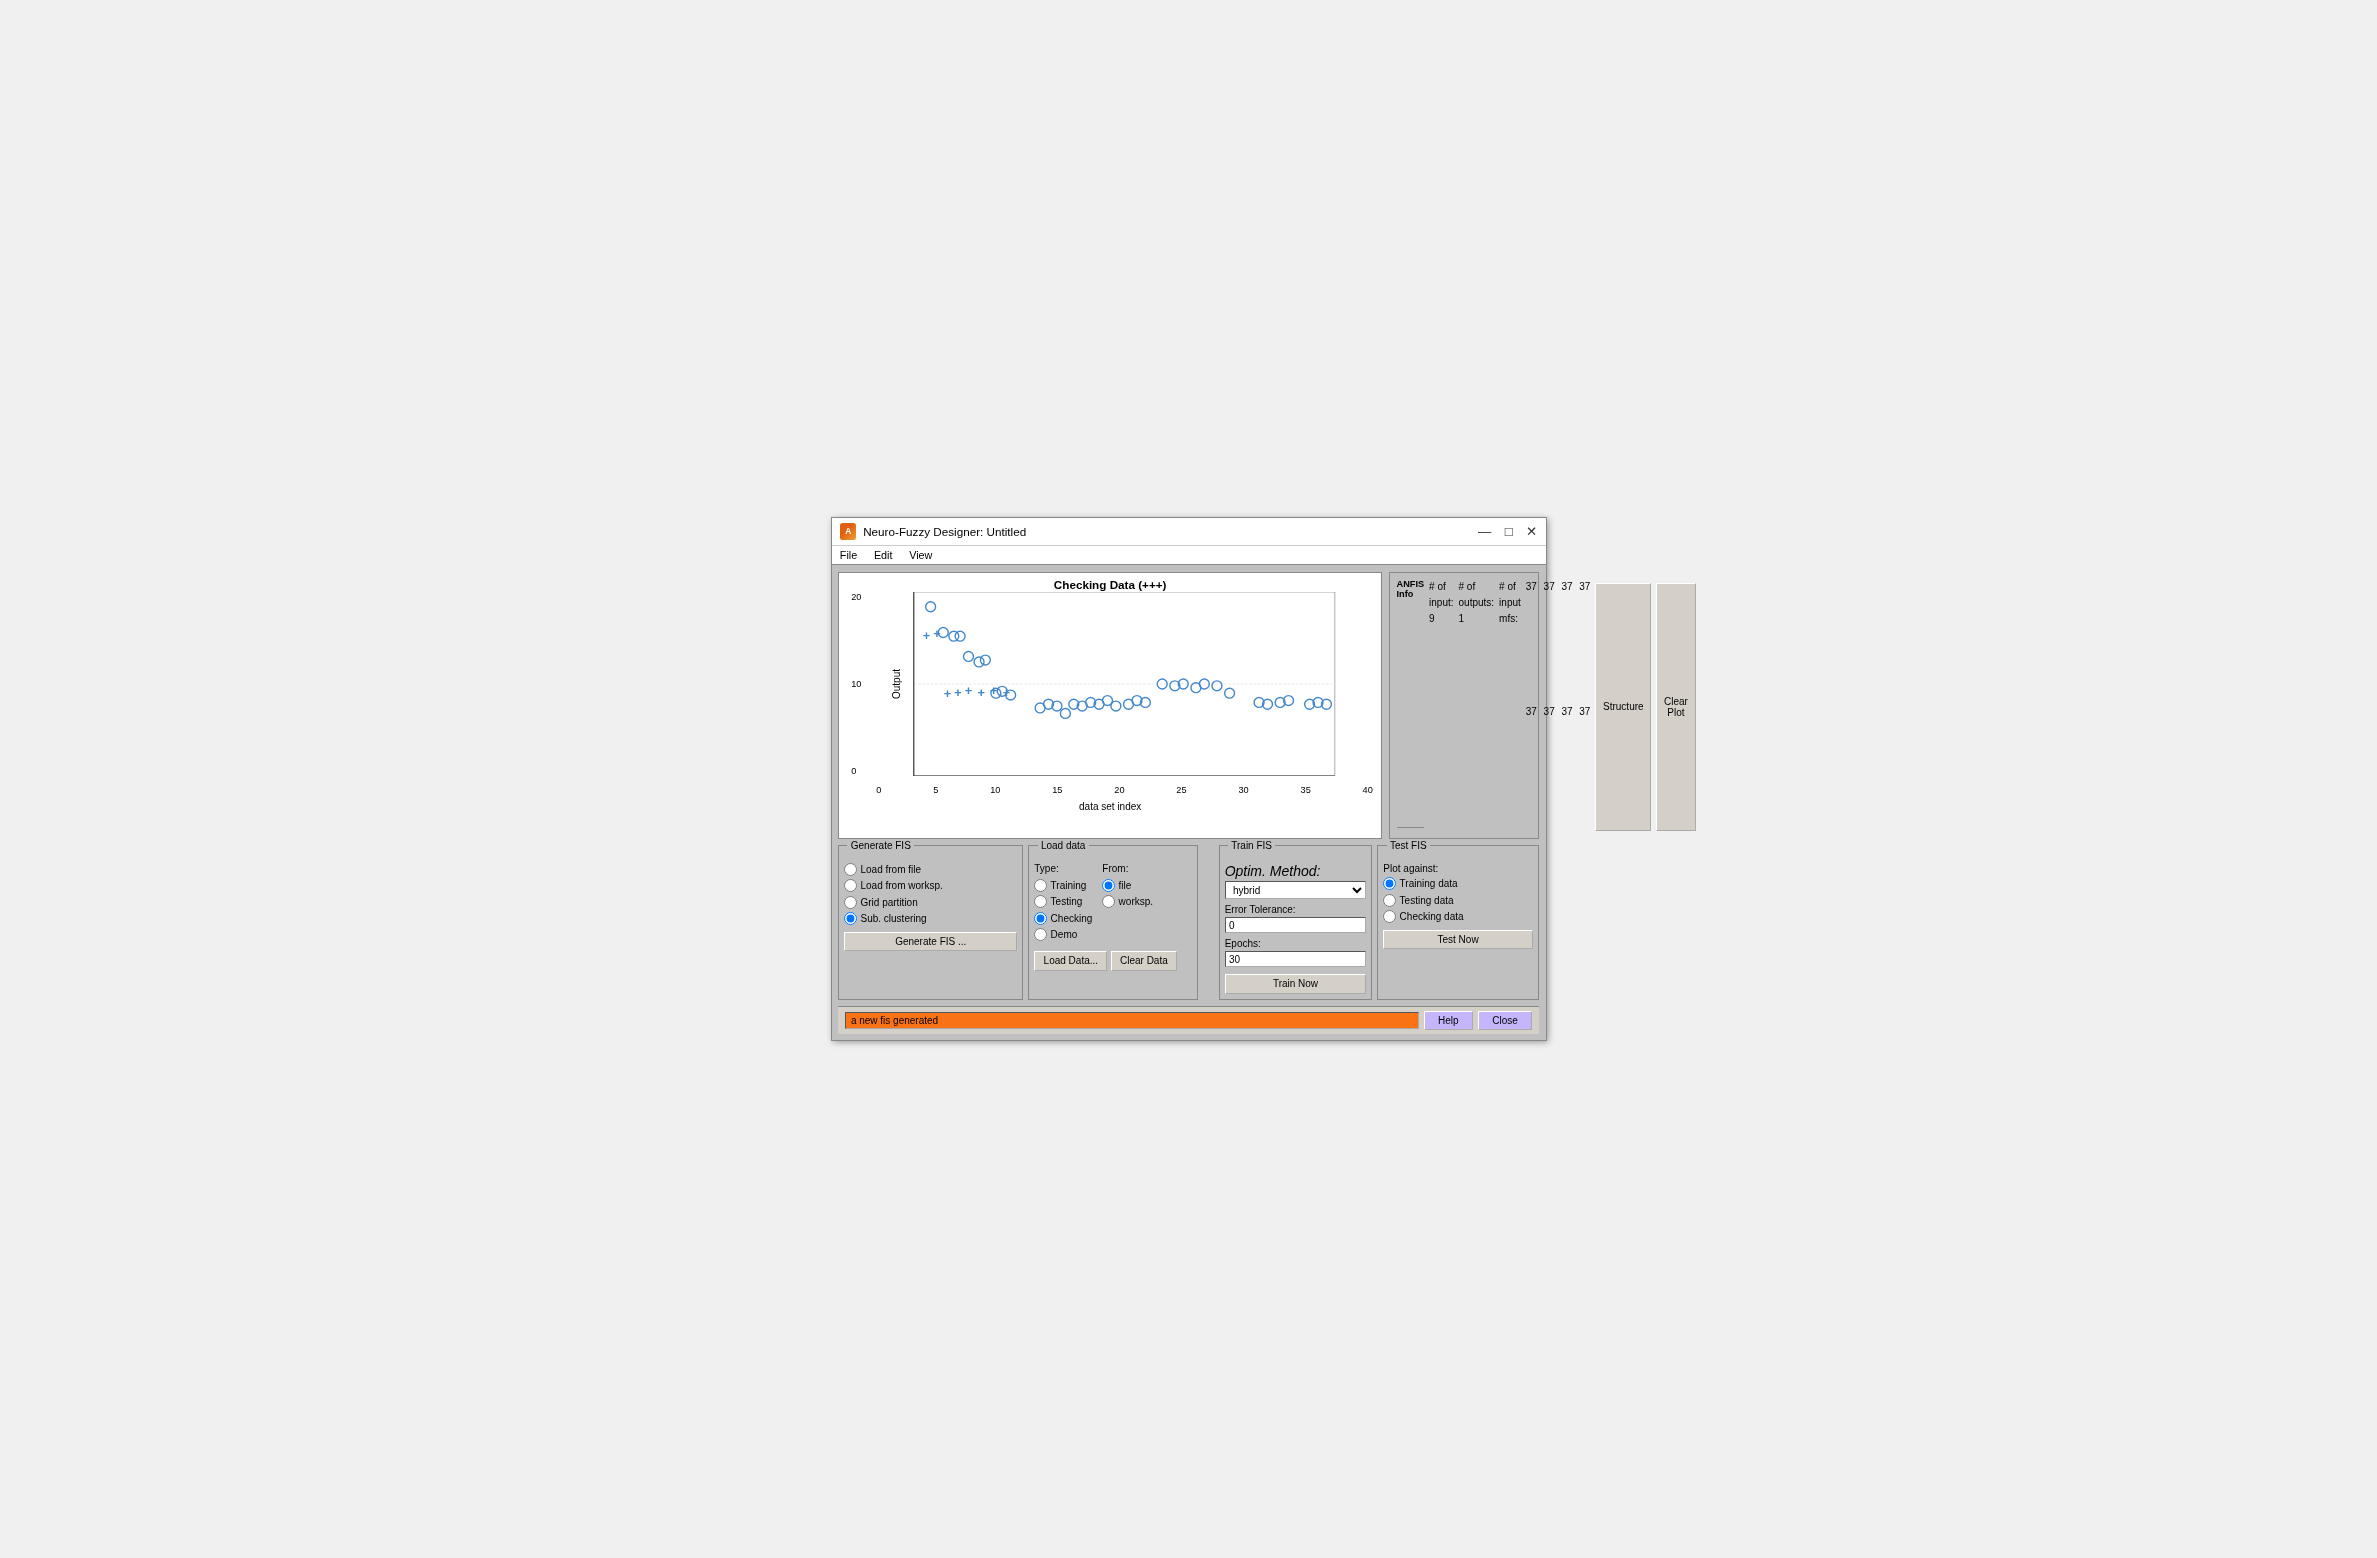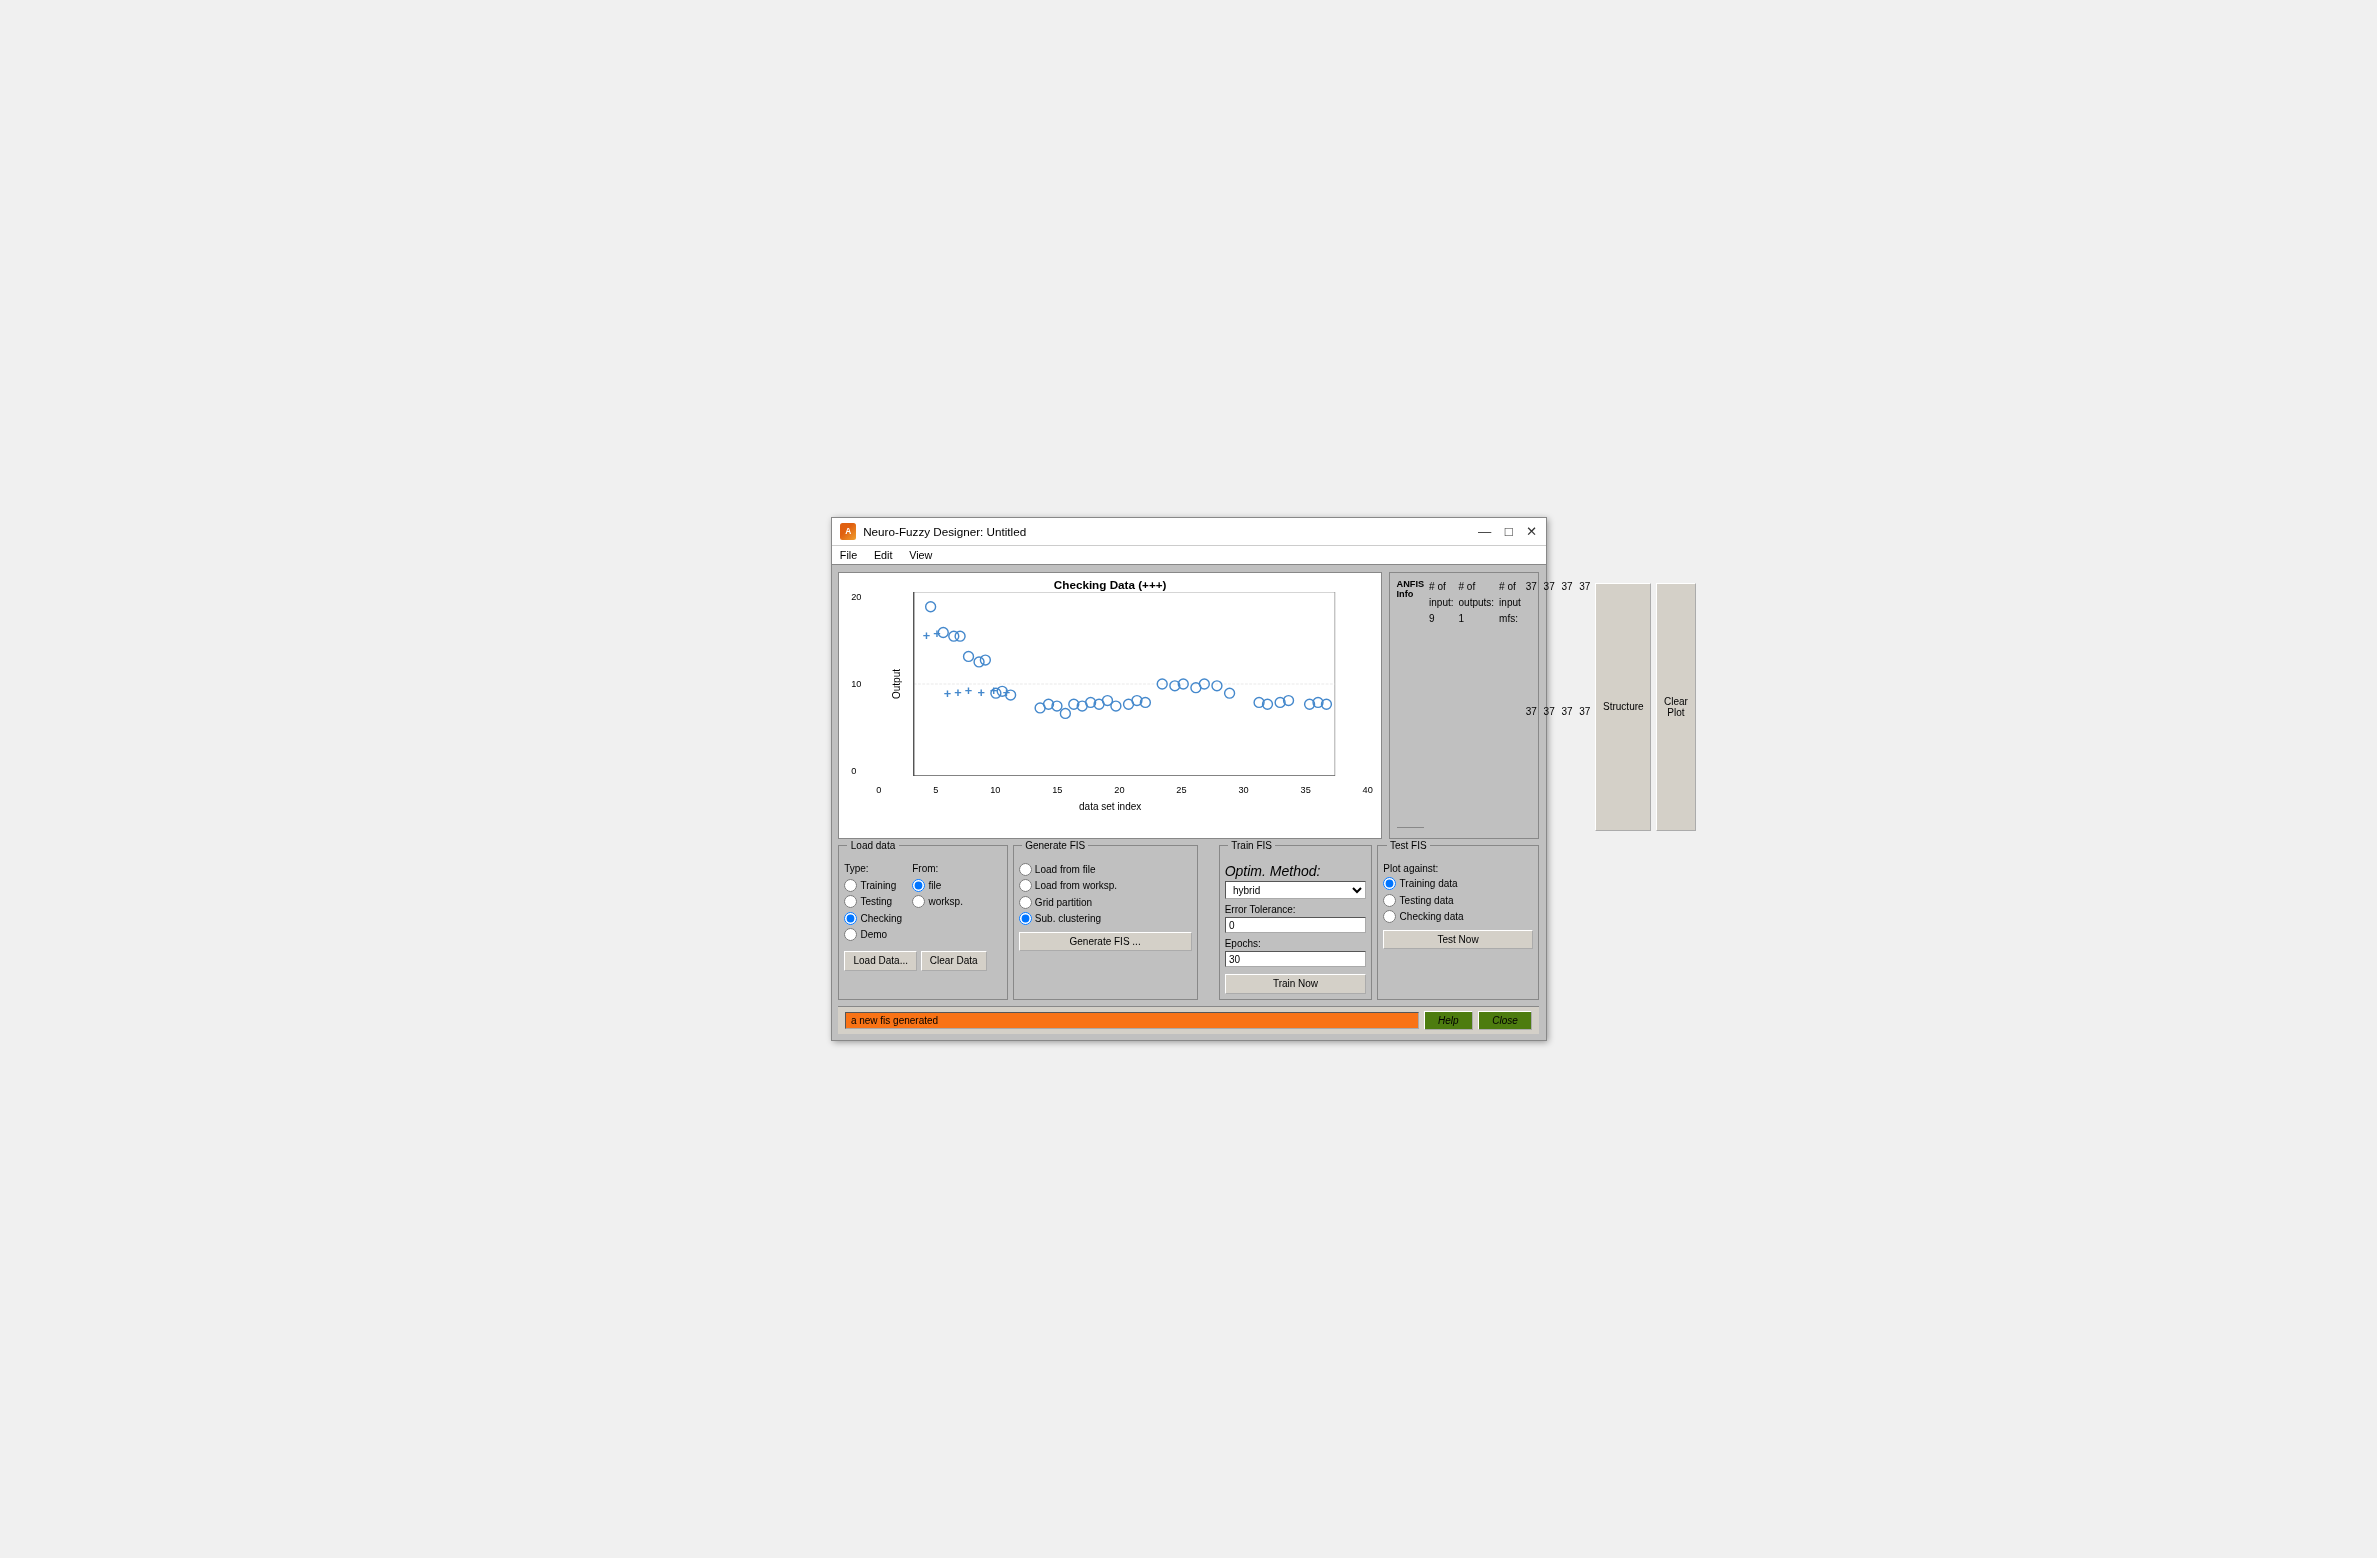--- a/index.html
+++ b/index.html
@@ -216,25 +216,24 @@
     }
     .status-text {
       flex: 1;
       border: 1.7px inset #aaa;
       background: #f97316;
       padding: 1.7px 5px;
       font-size: 10px;
     }
     .status-btn {
       padding: 3.3px 13.3px;
-      background: #4d7c0f;
+      background: #c4b5fd;
       border: 1.7px outset #ffffff;
       cursor: pointer;
       font-size: 10px;
-      font-style: italic;
     }
     .generate-fis-panel {
       flex: 1.1;
     }
     .train-fis-panel {
       flex: 0.9;
       margin-left: 16px;
     }
     .test-fis-panel {
       flex: 0.95;
@@ -399,20 +398,43 @@
             <span>37</span>
             <span>37</span>
             <span>37</span>
         </div>
         <button class="info-btn">Structure</button>
         <button class="info-btn">Clear Plot</button>
       </div>
     </div>
 
     <div class="bottom-panels">
+
+      <div class="panel generate-fis-panel">
+        <span class="panel-title">Generate FIS</span>
+        <div style="margin-top:11.7px;">
+          <label class="radio-row">
+            <input type="radio" name="gen_fis" style=""> 
+              <span>Load from file</span>
+          </label>
+          <label class="radio-row" style="margin-top:3.3px;">
+            <input type="radio" name="gen_fis" style=""> 
+              <span>Load from worksp.</span>
+          </label>
+          <label class="radio-row" style="margin-top:3.3px;">
+            <input type="radio" name="gen_fis" style=""> 
+              <span>Grid partition</span>
+          </label>
+          <label class="radio-row" style="margin-top:3.3px;">
+            <input type="radio" name="gen_fis" checked="" style=""> 
+              <span>Sub. clustering</span>
+          </label>
+        </div>
+        <button class="panel-btn" style="width:100%;margin-top:6.7px;">Generate FIS ...</button>
+      </div>
 
       <div class="panel">
         <span class="panel-title">Load data</span>
         <div class="panel-row" style="margin-top:11.7px;">
           <div class="panel-col">
             <span class="col-label">Type:</span>
             <label class="radio-row">
               <input type="radio" name="load_type" style=""> 
                 <span>Training</span>
             </label>
@@ -440,43 +462,20 @@
                 <span>worksp.</span>
             </label>
           </div>
         </div>
         <div class="panel-btns-row">
           <button class="panel-btn">Load Data...</button>
           <button class="panel-btn">Clear Data</button>
         </div>
       </div>
 
-      <div class="panel generate-fis-panel">
-        <span class="panel-title">Generate FIS</span>
-        <div style="margin-top:11.7px;">
-          <label class="radio-row">
-            <input type="radio" name="gen_fis" style=""> 
-              <span>Load from file</span>
-          </label>
-          <label class="radio-row" style="margin-top:3.3px;">
-            <input type="radio" name="gen_fis" style=""> 
-              <span>Load from worksp.</span>
-          </label>
-          <label class="radio-row" style="margin-top:3.3px;">
-            <input type="radio" name="gen_fis" style=""> 
-              <span>Grid partition</span>
-          </label>
-          <label class="radio-row" style="margin-top:3.3px;">
-            <input type="radio" name="gen_fis" checked="" style=""> 
-              <span>Sub. clustering</span>
-          </label>
-        </div>
-        <button class="panel-btn" style="width:100%;margin-top:6.7px;">Generate FIS ...</button>
-      </div>
-
       <div class="panel train-fis-panel">
         <span class="panel-title">Train FIS</span>
         <div style="margin-top:11.7px;">
           <div style="font-size:14px; margin-bottom:1.7px;font-style:italic;">Optim. Method:</div>
           <div class="select-row">
             <select class="hybrid-select">
               <option>hybrid</option>
             </select>
           </div>
           <div style="font-size:10px; margin-top:5px; margin-bottom:1.7px;">Error Tolerance:</div>

